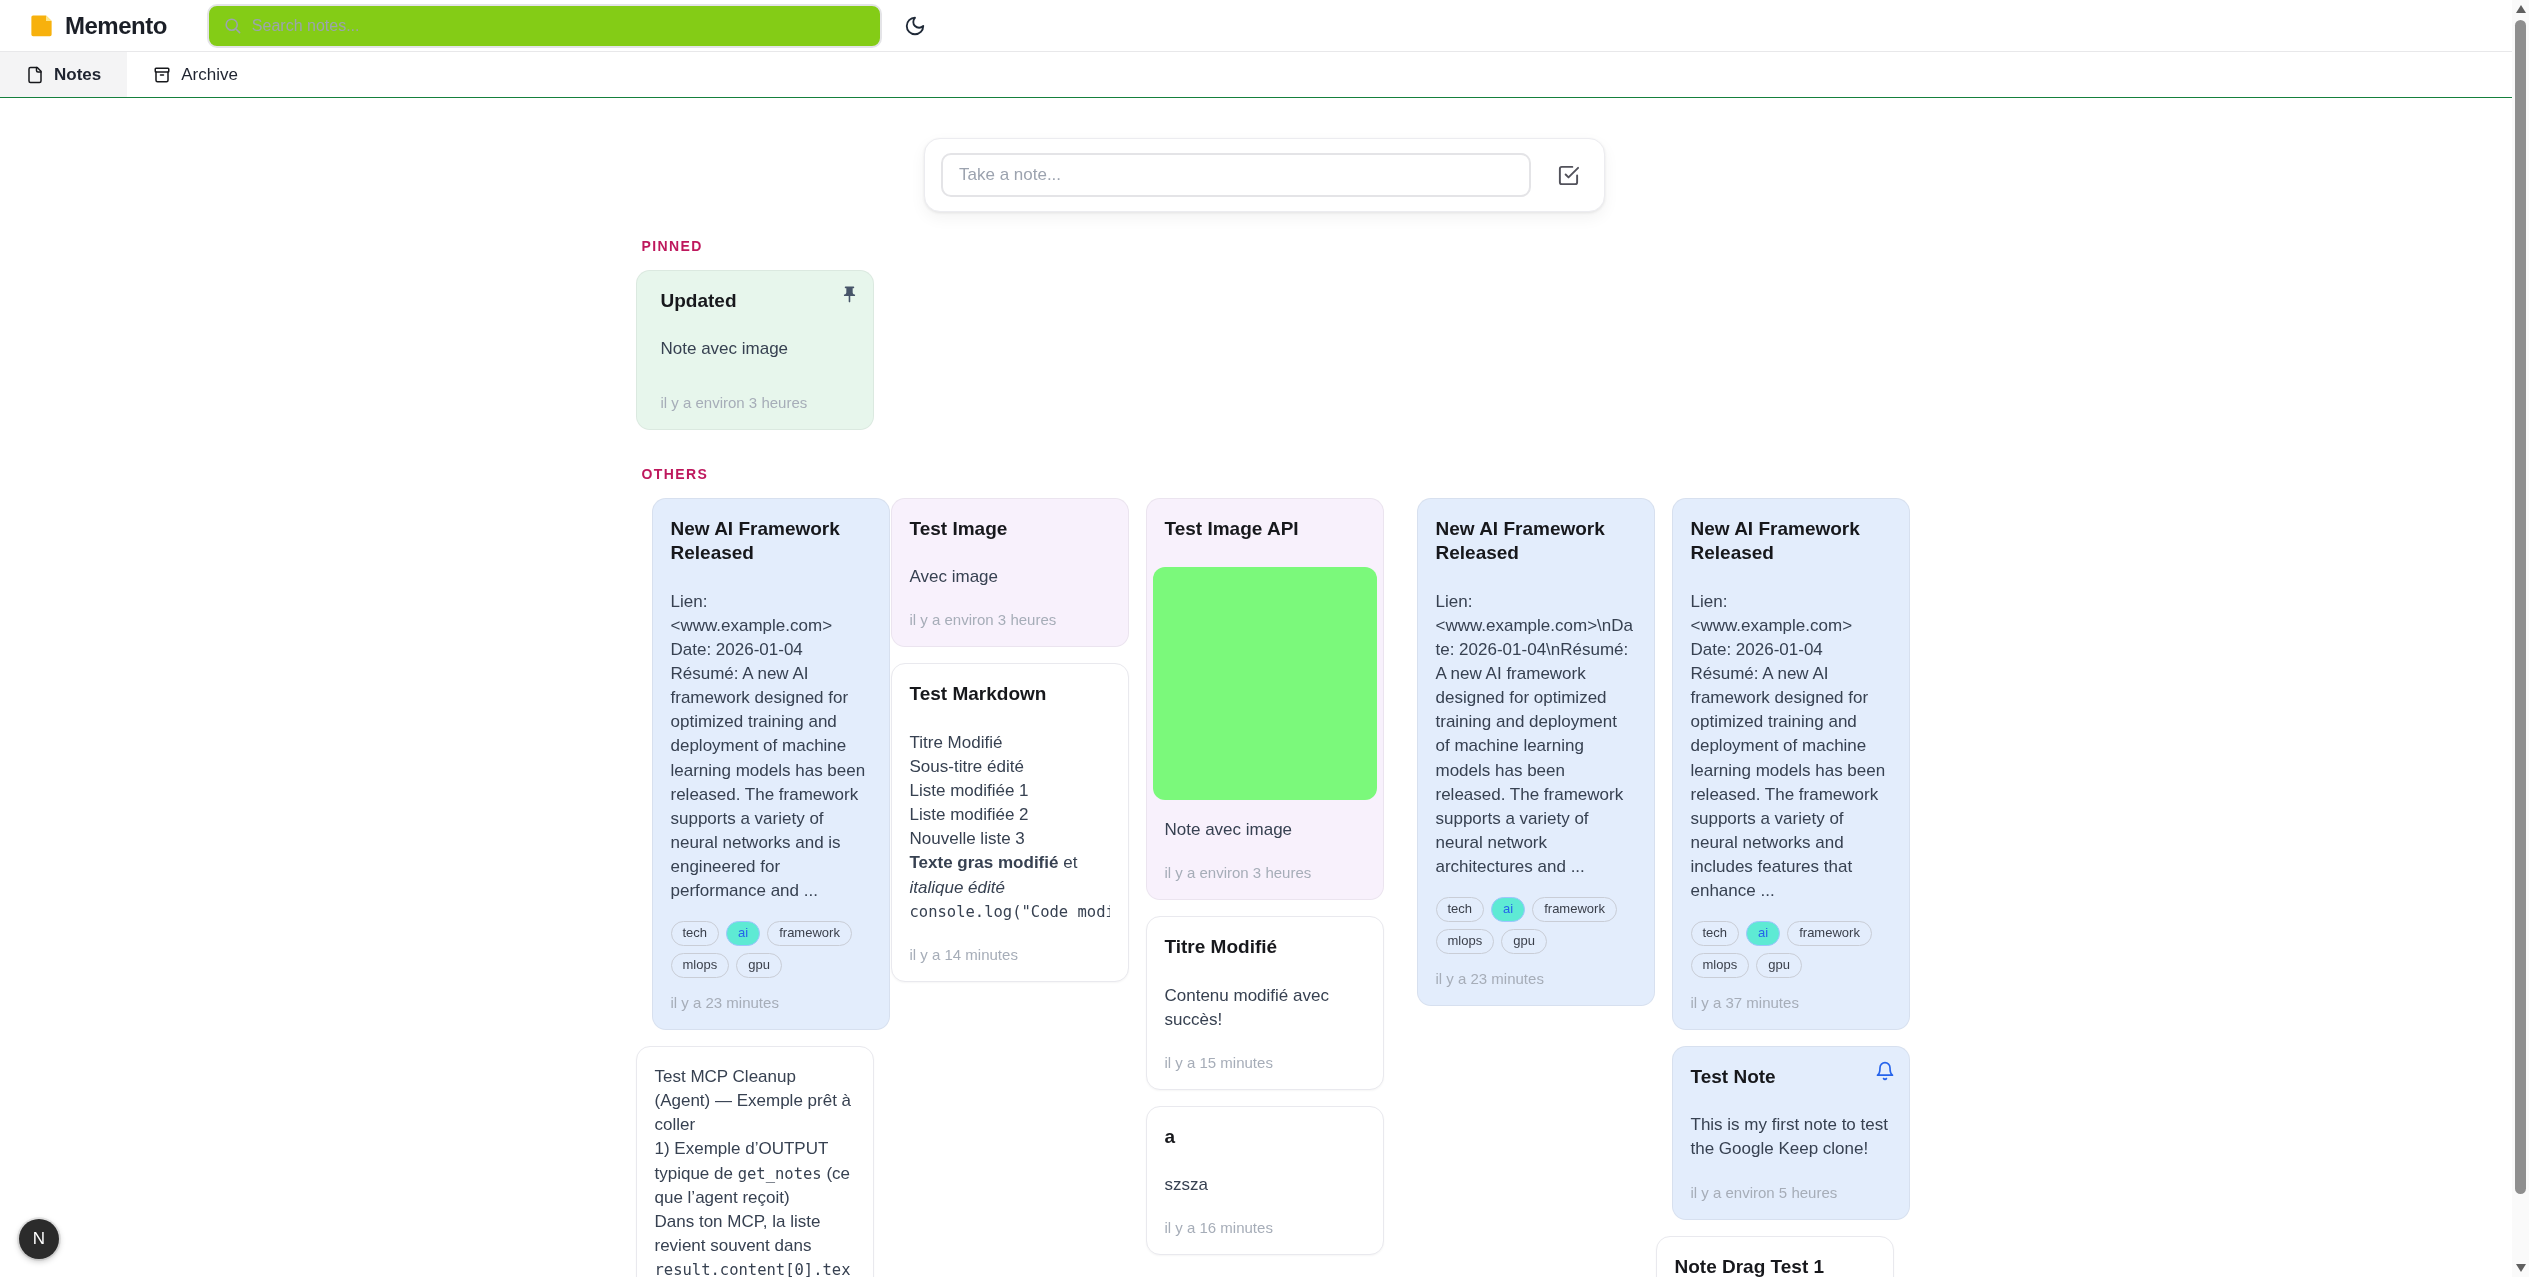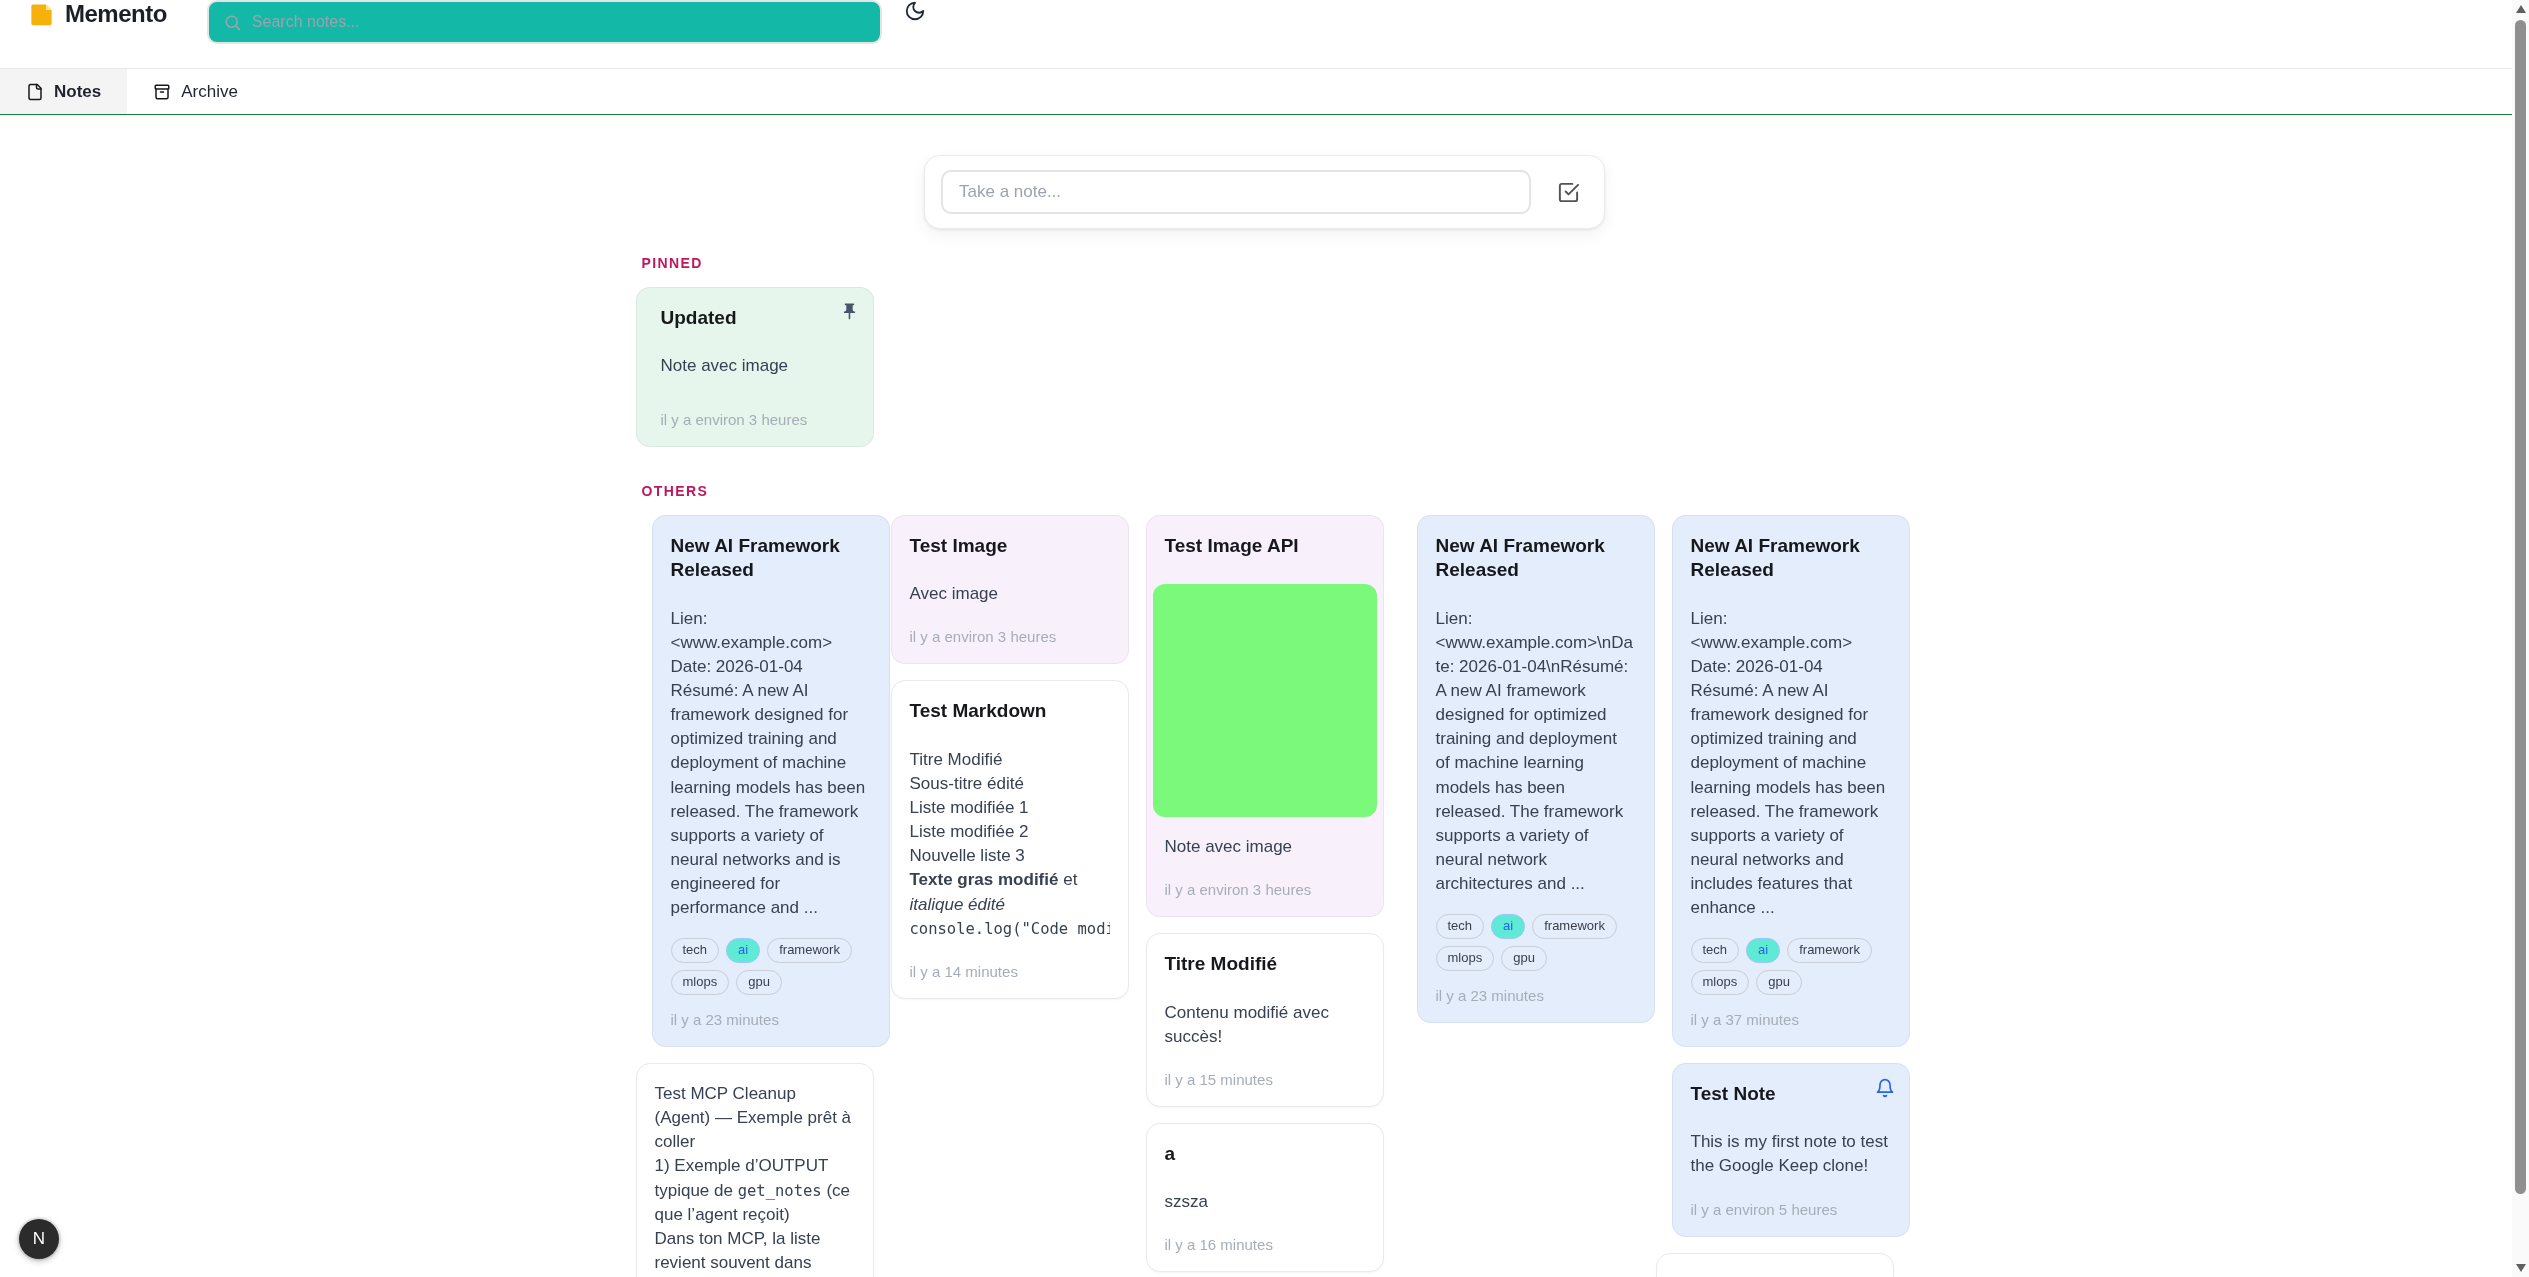--- a/index.html
+++ b/index.html
@@ -1,25 +1,25 @@
 <!DOCTYPE html>
 <html><head>
 <meta charset="utf-8">
 <style>
   * { margin:0; padding:0; box-sizing:border-box; }
   html,body { width:2529px; height:1277px; overflow:hidden; background:#fff;
     font-family:"Liberation Sans", sans-serif; color:#1b1f27; }
 
   
-  .header { height:69px; display:flex; align-items:flex-start; padding:0 28px;
+  .header { height:52px; display:flex; align-items:center; padding:0 28px;
     border-bottom:1px solid #e8e8ea; background:#fff; }
   .logo { display:flex; align-items:center; gap:10px; }
   .logo-text { font-size:24px; font-weight:700; letter-spacing:-0.5px; }
   .search-box { margin-left:40px; width:675px; height:44px; border:2px solid #e4e4e7;
-    border-radius:10px; display:flex; align-items:center; padding:0 14px; gap:10px; background:#14b8a6; }
+    border-radius:10px; display:flex; align-items:center; padding:0 14px; gap:10px; background:#84cc16; }
   .search-box input { border:none; outline:none; flex:1; font-size:16px;
     font-family:"Liberation Sans", sans-serif; color:#374151; background:transparent; }
   .search-box input::placeholder { color:#9ca3af; }
   .icon-btn { margin-left:22px; background:none; border:none; cursor:pointer;
     display:flex; align-items:center; justify-content:center; }
 
   
   .tabbar { height:46px; display:flex; border-bottom:1px solid #15803d; background:#fff; }
   .tab { display:flex; align-items:center; gap:10px; padding:0 26px; font-size:17px;
     color:#1f2430; cursor:pointer; }

